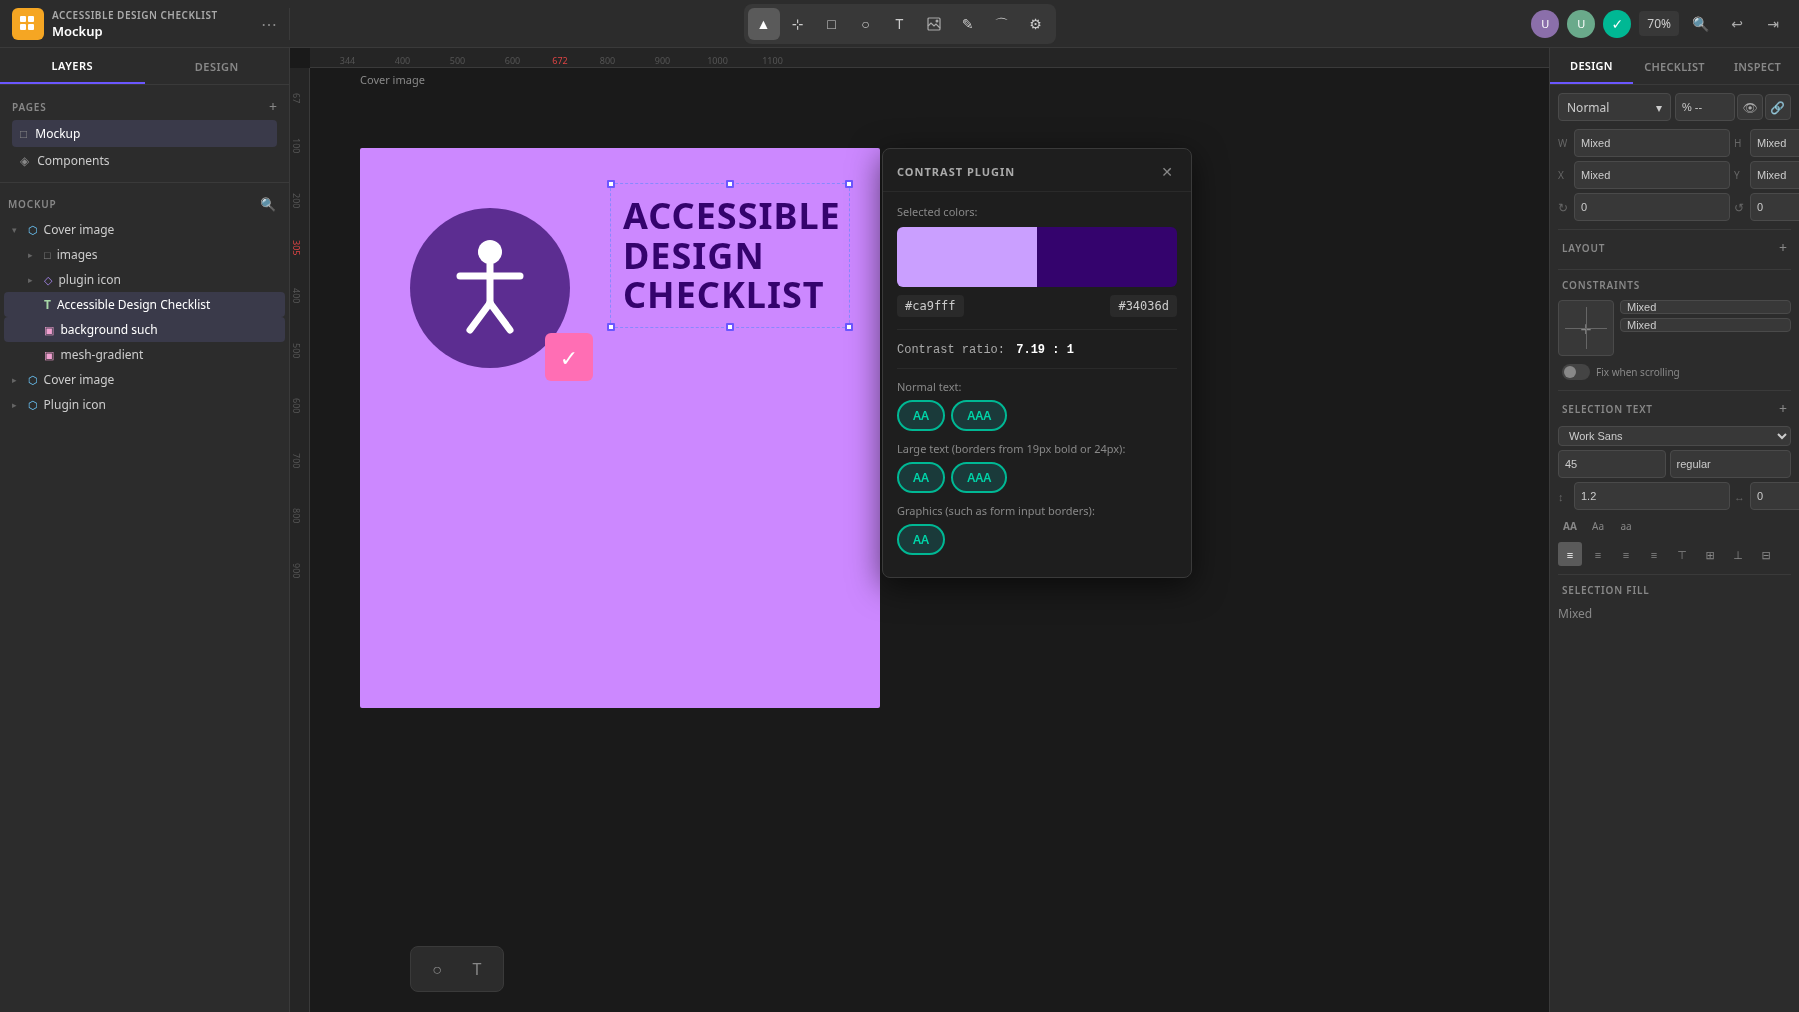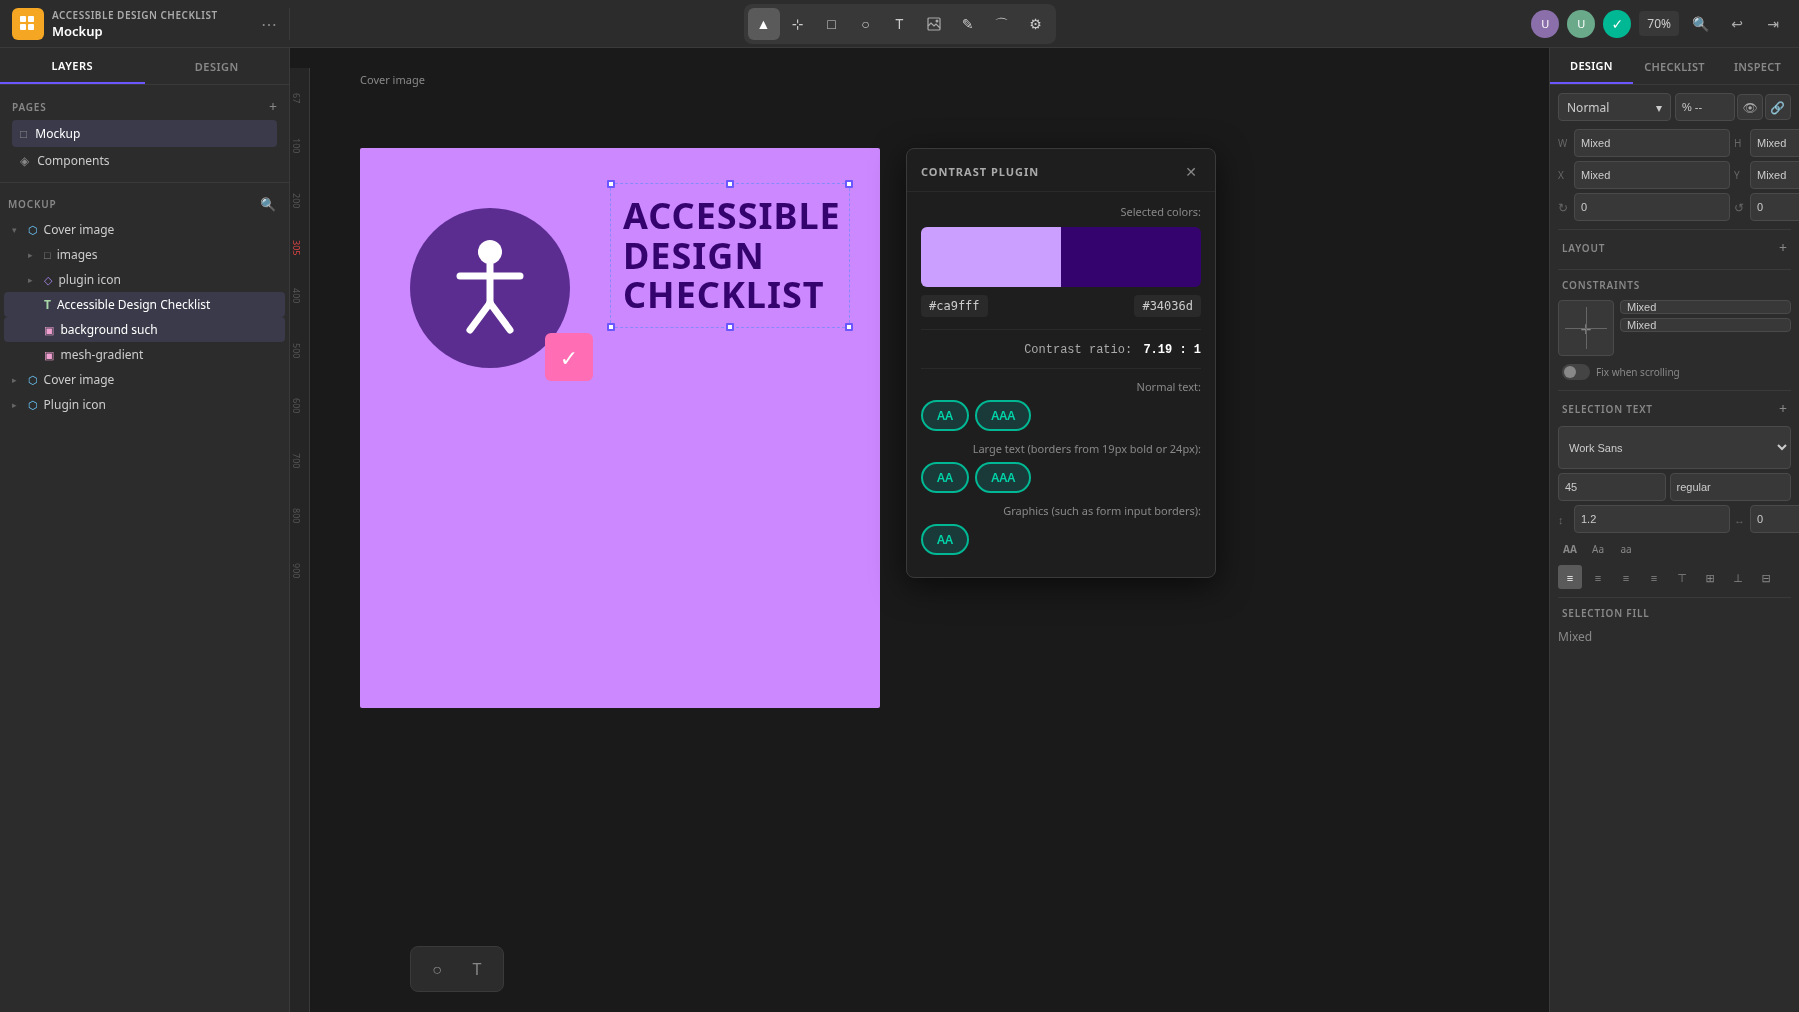--- a/index.html
+++ b/index.html
@@ -434,21 +434,21 @@
       display: flex;
       align-items: center;
       gap: 4px;
       margin-bottom: 4px;
     }
     .font-select {
       flex: 1;
       background: #383838;
       border: 1px solid #4a4a4a;
       border-radius: 4px;
-      height: 43px;
+      height: 20px;
       color: #ccc;
       font-size: 11px;
       padding: 0 6px;
       outline: none;
     }
     .text-align-btn {
       width: 24px; height: 24px;
       display: flex; align-items: center; justify-content: center;
       border-radius: 3px;
       cursor: pointer;
@@ -720,20 +720,33 @@
       <div class="layer-item">
         <span class="layer-chevron">▸</span>
         <span class="layer-type-icon frame">⬡</span>
         <span class="layer-item-label">Plugin icon</span>
       </div>
     </div>
   </div>
 
   <div class="canvas-area">
 
+    <div class="ruler-h" style="left:20px;">
+      <div style="display:flex;align-items:flex-end;height:100%;padding-left:10px;">
+        <span style="font-size:9px;color:#555;min-width:55px;text-align:center">344</span>
+        <span style="font-size:9px;color:#555;min-width:55px;text-align:center">400</span>
+        <span style="font-size:9px;color:#555;min-width:55px;text-align:center">500</span>
+        <span style="font-size:9px;color:#555;min-width:55px;text-align:center">600</span>
+        <span style="font-size:9px;color:#d44;min-width:40px;text-align:center">672</span>
+        <span style="font-size:9px;color:#555;min-width:55px;text-align:center">800</span>
+        <span style="font-size:9px;color:#555;min-width:55px;text-align:center">900</span>
+        <span style="font-size:9px;color:#555;min-width:55px;text-align:center">1000</span>
+        <span style="font-size:9px;color:#555;min-width:55px;text-align:center">1100</span>
+      </div>
+    </div>
 
     <div class="ruler-v" style="display:flex;flex-direction:column;padding-top:10px;gap:0;">
       <span style="font-size:9px;color:#555;writing-mode:vertical-lr;text-align:center;min-height:40px">67</span>
       <span style="font-size:9px;color:#555;writing-mode:vertical-lr;text-align:center;min-height:55px">100</span>
       <span style="font-size:9px;color:#555;writing-mode:vertical-lr;text-align:center;min-height:55px">200</span>
       <span style="font-size:9px;color:#d44;writing-mode:vertical-lr;text-align:center;min-height:40px">305</span>
       <span style="font-size:9px;color:#555;writing-mode:vertical-lr;text-align:center;min-height:55px">400</span>
       <span style="font-size:9px;color:#555;writing-mode:vertical-lr;text-align:center;min-height:55px">500</span>
       <span style="font-size:9px;color:#555;writing-mode:vertical-lr;text-align:center;min-height:55px">600</span>
       <span style="font-size:9px;color:#555;writing-mode:vertical-lr;text-align:center;min-height:55px">700</span>
@@ -764,21 +777,21 @@
           <div class="selection-handle" style="top:-4px;left:-4px;"></div>
           <div class="selection-handle" style="top:-4px;right:-4px;"></div>
           <div class="selection-handle" style="bottom:-4px;left:-4px;"></div>
           <div class="selection-handle" style="bottom:-4px;right:-4px;"></div>
           <div class="selection-handle" style="top:-4px;left:50%;transform:translateX(-50%);"></div>
           <div class="selection-handle" style="bottom:-4px;left:50%;transform:translateX(-50%);"></div>
         </div>
       </div>
     </div>
 
-    <div class="contrast-plugin" style="top:100px;left:616px;text-align:right;">
+    <div class="contrast-plugin" style="top:100px;left:592px;">
       <div class="plugin-header">
         <span class="plugin-title">CONTRAST PLUGIN</span>
         <div class="plugin-close">✕</div>
       </div>
       <div class="plugin-body">
         <div class="plugin-section-label">Selected colors:</div>
         <div class="color-swatches">
           <div class="swatch-left"></div>
           <div class="swatch-right"></div>
         </div>

